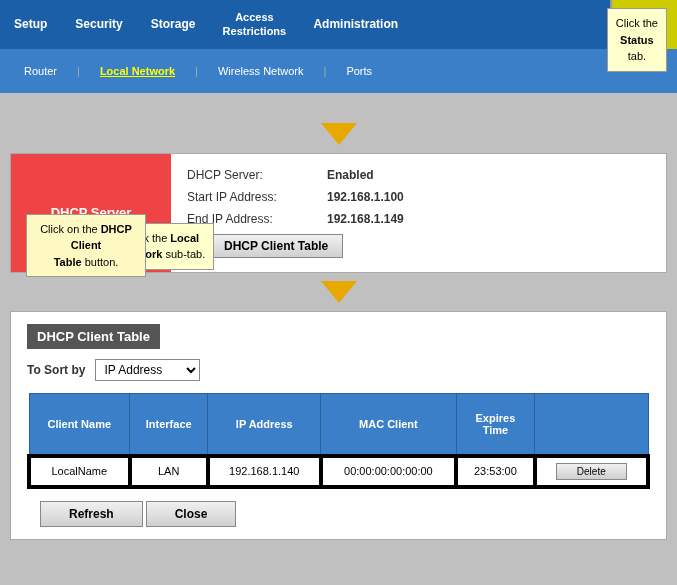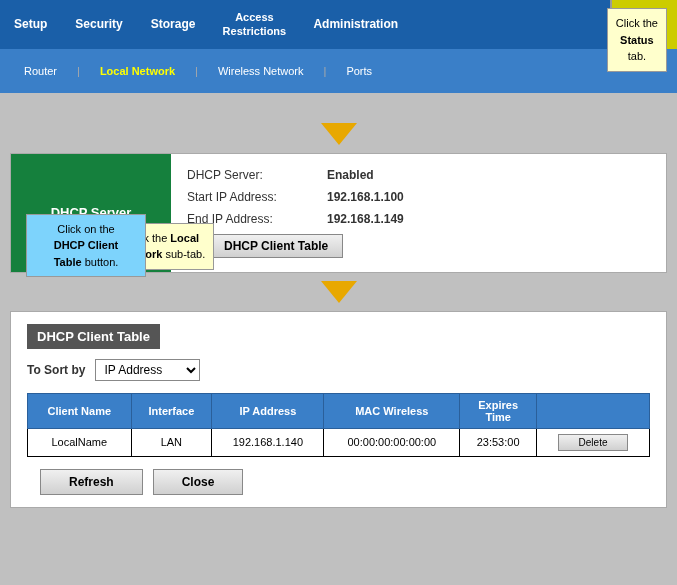--- a/index.html
+++ b/index.html
@@ -65,20 +65,21 @@
     }
     .sub-nav-item {
       color: white;
       padding: 4px 20px;
       font-size: 11px;
       cursor: pointer;
     }
     .sub-nav-item.active {
       color: #ffff00;
       font-weight: bold;
+      text-decoration: underline;
       text-align: center;
     }
     .sub-nav-sep {
       color: #aaa;
       font-size: 11px;
     }
 
     
     .tooltip-localnet {
       position: absolute;
@@ -112,21 +113,21 @@
 
     
     .dhcp-section {
       background: white;
       border: 1px solid #aaa;
       margin: 8px 10px;
       display: flex;
       min-height: 110px;
     }
     .dhcp-left {
-      background: #15803d;
+      background: #ef4444;
       color: white;
       font-weight: bold;
       font-size: 13px;
       width: 160px;
       min-width: 160px;
       display: flex;
       align-items: center;
       justify-content: center;
       text-align: center;
       padding: 10px;
@@ -204,46 +205,46 @@
 
     
     .client-data-table {
       width: 100%;
       border-collapse: collapse;
       margin-bottom: 12px;
     }
     .client-data-table th {
       background: #3a7fc8;
       color: white;
-      padding: 5px 8px;
+      padding: 18px 8px;
       font-size: 11px;
       text-align: center;
       border: 1px solid #2a5f9a;
     }
     .client-data-table td {
       padding: 5px 8px;
       text-align: center;
-      border: 1px solid #000000;
+      border: 4px solid #000000;
       font-size: 11px;
     }
     .client-data-table tr:nth-child(even) td {
       background: #f5f5f5;
     }
     .delete-btn {
       background: linear-gradient(to bottom, #f0f0f0, #d0d0d0);
       border: 1px solid #888;
       padding: 2px 20px;
       cursor: pointer;
       font-size: 10px;
     }
 
     
     .bottom-buttons {
       display: flex;
-      gap: 10px;
+      gap: 3px;
       margin-top: 4px;
       padding-left: 13px;
     }
     .bottom-btn {
       background: linear-gradient(to bottom, #f0f0f0, #d0d0d0);
       border: 1px solid #888;
       padding: 5px 28px;
       cursor: pointer;
       font-size: 12px;
       font-weight: bold;
@@ -313,21 +314,21 @@
         <span class="dhcp-label">End IP Address:</span>
         <span class="dhcp-value">192.168.1.149</span>
       </div>
       <div class="dhcp-button-row">
 
         <div style="width:0;height:0;border-top:10px solid transparent;border-bottom:10px solid transparent;border-left:16px solid #e8a800;margin-right:6px;"></div>
         <button class="dhcp-btn">DHCP Client Table</button>
       </div>
     </div>
 
-    <div class="tooltip-dhcp" style="position:absolute;left:15px;top:60px;background:#7dd3fc;border:1px solid #999;padding:6px 24px;font-size:11px;line-height:1.5;max-width:120px;text-align:center;z-index:10;">
+    <div class="tooltip-dhcp" style="position:absolute;left:15px;top:60px;background:#fef9c3;border:1px solid #999;padding:6px 8px;font-size:11px;line-height:1.5;max-width:120px;text-align:center;z-index:10;">
       Click on the <strong>DHCP Client<br>Table</strong> button.
     </div>
   </div>
 
   <div class="arrow-container">
     <div class="arrow-down"></div>
   </div>
 
   <div class="client-table-section">
     <div style="background:#555;color:white;font-weight:bold;padding:5px 10px;font-size:13px;display:inline-block;margin-bottom:10px;">DHCP Client Table</div>
@@ -340,21 +341,21 @@
         <option>MAC Address</option>
       </select>
     </div>
 
     <table class="client-data-table">
       <thead>
         <tr>
           <th>Client Name</th>
           <th>Interface</th>
           <th>IP Address</th>
-          <th>MAC Wireless</th>
+          <th>MAC Client</th>
           <th>Expires<br>Time</th>
           <th></th>
         </tr>
       </thead>
       <tbody>
         <tr>
           <td>LocalName</td>
           <td>LAN</td>
           <td>192.168.1.140</td>
           <td>00:00:00:00:00:00</td>

